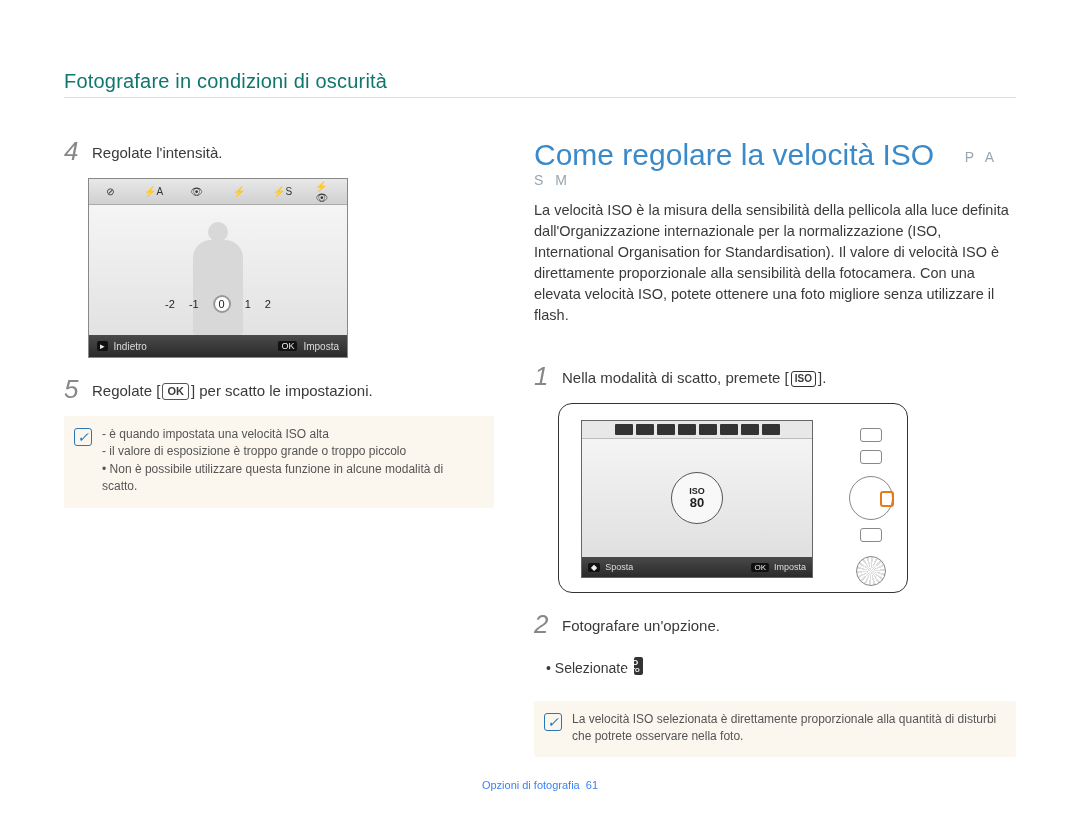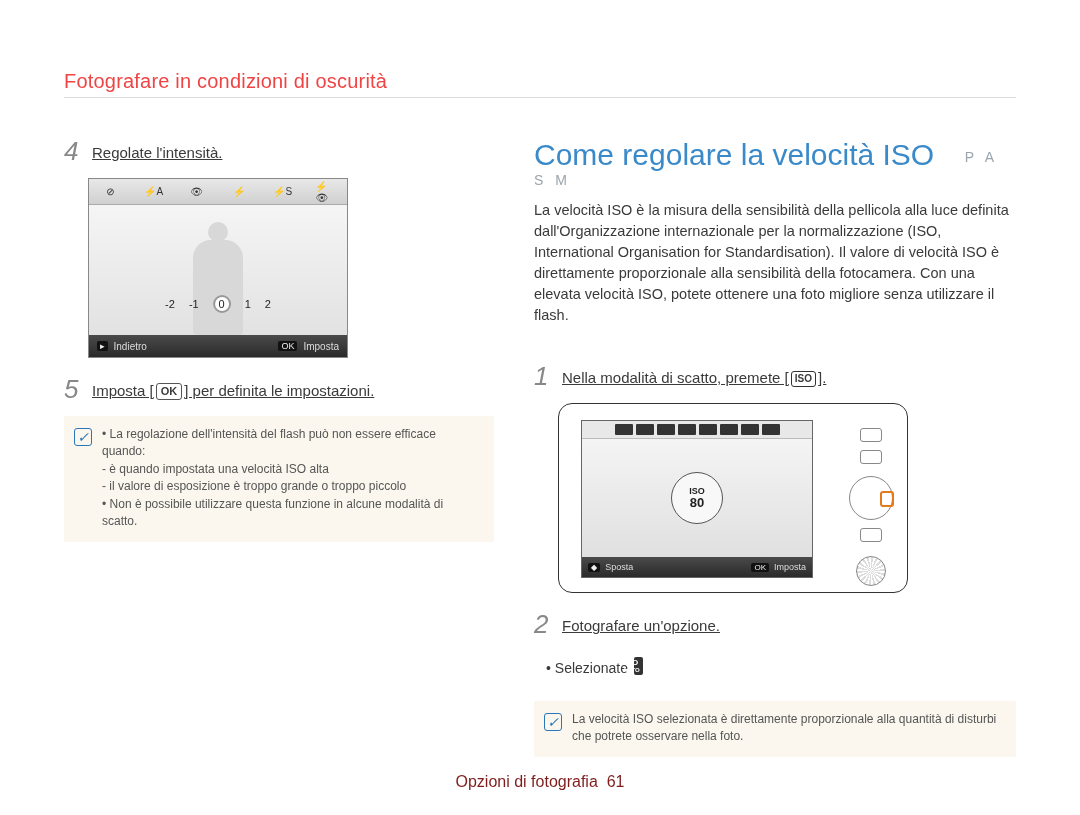--- a/index.html
+++ b/index.html
@@ -8,21 +8,21 @@
     height: 815px;
     background: #fff;
     font-family: Arial, Helvetica, sans-serif;
     color: #333;
     position: relative;
     padding: 70px 64px 0 64px;
   }
   .breadcrumb {
     font-size: 20px;
     font-weight: 300;
-    color: #ef4444;
+    color: #0f766e;
     letter-spacing: 0.2px;
     margin-bottom: 4px;
   }
   .hr {
     border: none;
     border-top: 1px solid #ddd;
     margin-bottom: 40px;
   }
   .cols {
     display: flex;
@@ -42,21 +42,20 @@
     font-weight: 300;
     color: #888;
     line-height: 1;
     min-width: 18px;
   }
   .step-text {
     font-size: 15px;
     color: #3a3a3a;
     line-height: 1.4;
     padding-top: 4px;
-    text-decoration: underline;
   }
   .ok-badge {
     display: inline-block;
     border: 1px solid #555;
     border-radius: 3px;
     font-size: 11px;
     font-weight: bold;
     padding: 0 4px;
     line-height: 15px;
     vertical-align: 1px;
@@ -148,22 +147,22 @@
     text-indent: -14px;
     margin-top: 20px;
   }
   .sub-bullet::before { content: "• "; }
   .footer {
     position: absolute;
     bottom: 24px;
     left: 0;
     width: 100%;
     text-align: center;
-    font-size: 16px;
-    color: #7f1d1d;
+    font-size: 11px;
+    color: #3b82f6;
   }
   
   .cam-screen1 {
     width: 260px;
     height: 180px;
     border: 1px solid #888;
     margin: 4px 0 18px 24px;
     background: #fff;
     display: flex;
     flex-direction: column;
@@ -328,30 +327,27 @@
         <span>Indietro</span>
         <span class="spacer"></span>
         <span class="keycap">OK</span>
         <span>Imposta</span>
       </div>
     </div>
 
     <div class="step">
       <div class="step-num">5</div>
       <div class="step-text">
-        <span>Imposta [</span><span class="ok-badge">OK</span><span>] per definita le impostazioni.</span>
+        <span>Regolate [</span><span class="ok-badge">OK</span><span>] per scatto le impostazioni.</span>
       </div>
     </div>
 
     <div class="note-box">
       <div class="note-icon">✓</div>
       <div class="note-content">
-        <ul class="bullets">
-          <li>La regolazione dell'intensità del flash può non essere efficace quando:</li>
-        </ul>
         <ul class="dashes">
           <li>è quando impostata una velocità ISO alta</li>
           <li>il valore di esposizione è troppo grande o troppo piccolo</li>
         </ul>
         <ul class="bullets">
           <li>Non è possibile utilizzare questa funzione in alcune modalità di scatto.</li>
         </ul>
       </div>
     </div>
 

